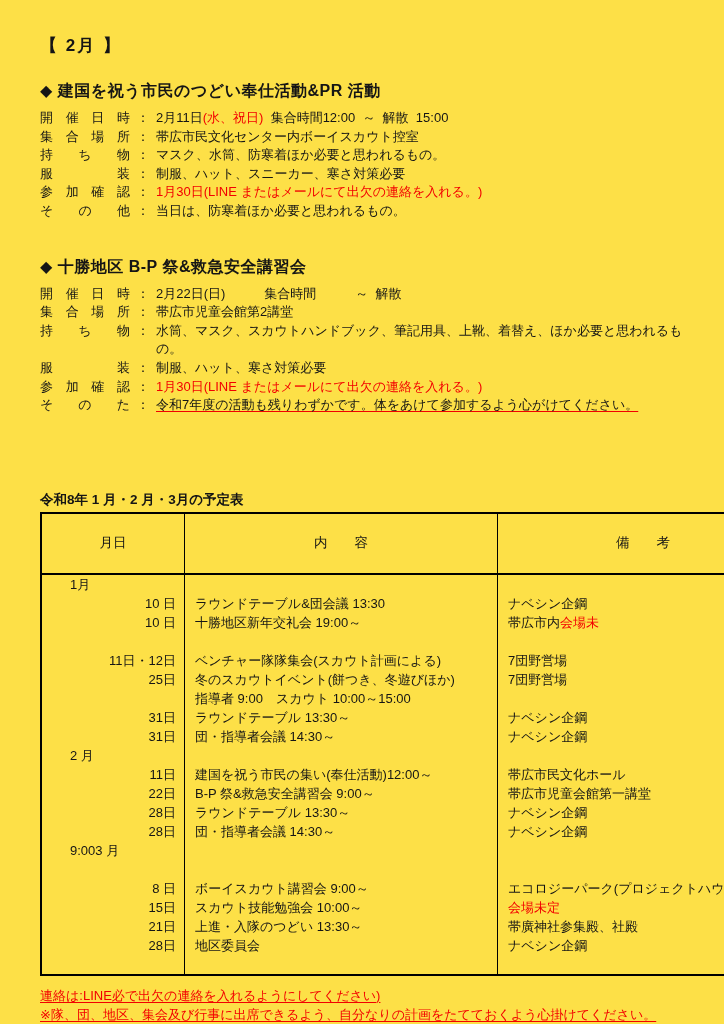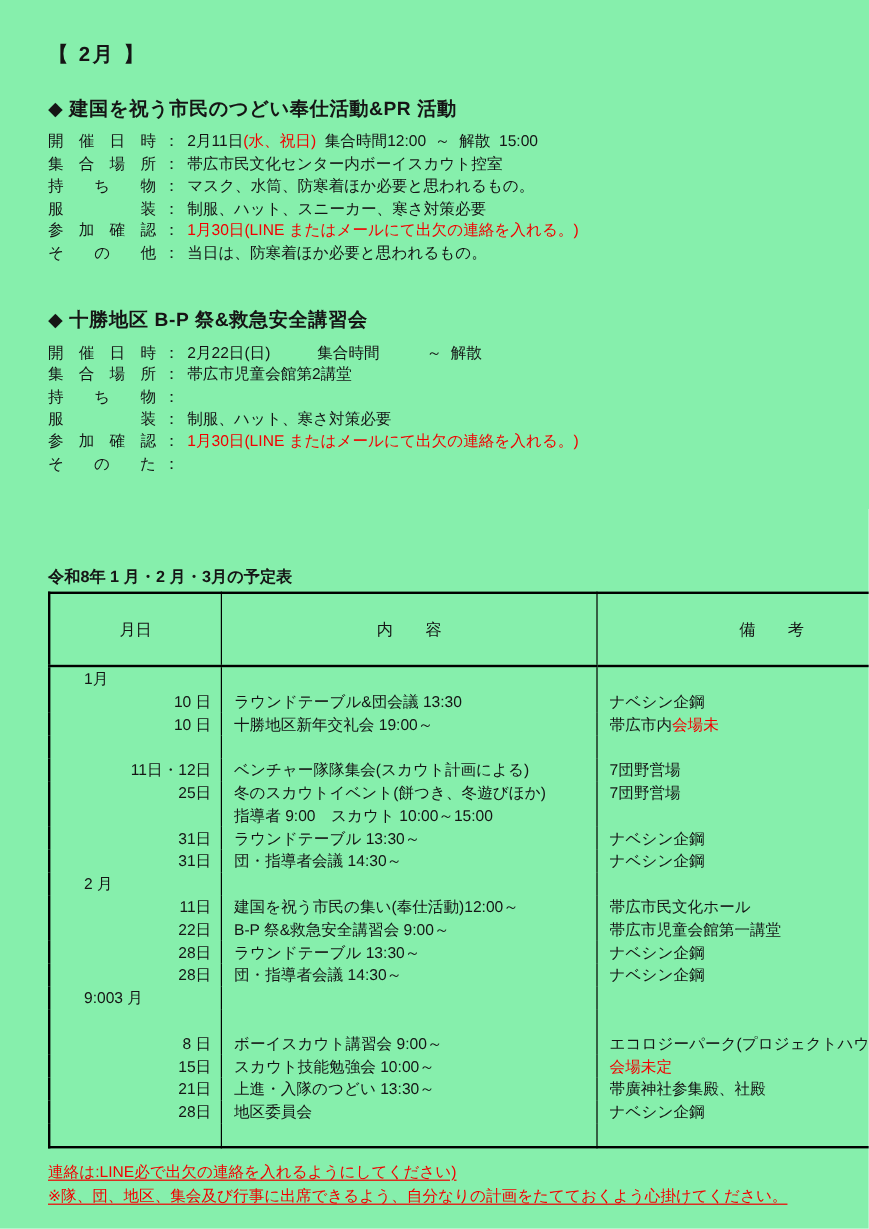--- a/index.html
+++ b/index.html
@@ -11,21 +11,21 @@
   body{
     width:724px;height:1024px;
     color:var(--ink);
     font-family:"Liberation Sans","DejaVu Sans",sans-serif;
   }
   .page{
     position:relative;box-sizing:border-box;
     width:724px;height:1024px;
     padding:34px 34px 0 40px;
     overflow:hidden;
-    background:#86efac;
+    background:#fde047;
   }
   .month-header{
     font-size:17px;font-weight:bold;letter-spacing:2px;
     margin:0 0 24px 0;
   }
   .sec-title{
     font-size:16px;font-weight:bold;
     margin:0 0 7px 0;letter-spacing:0.5px;
   }
   .detail-row{
@@ -122,34 +122,36 @@
           <span class="val"><span>2月22日(日)　　　集合時間　　　～  解散</span></span>
         </div>
         <div class="detail-row">
           <span class="lbl">集合場所</span>
           <span class="colon">：</span>
           <span class="val"><span>帯広市児童会館第2講堂</span></span>
         </div>
         <div class="detail-row">
           <span class="lbl">持ち物</span>
           <span class="colon">：</span>
+          <span class="val"><span>水筒、マスク、スカウトハンドブック、筆記用具、上靴、着替え、ほか必要と思われるもの。</span></span>
         </div>
         <div class="detail-row">
           <span class="lbl">服装</span>
           <span class="colon">：</span>
           <span class="val"><span>制服、ハット、寒さ対策必要</span></span>
         </div>
         <div class="detail-row">
           <span class="lbl">参加確認</span>
           <span class="colon">：</span>
           <span class="val"><span class="red">1月30日(LINE またはメールにて出欠の連絡を入れる。)</span></span>
         </div>
         <div class="detail-row">
           <span class="lbl">そのた</span>
           <span class="colon">：</span>
+          <span class="val"><span class="ured">令和7年度の活動も残りわずかです。体をあけて参加するよう心がけてください。</span></span>
         </div>
       </div>
   </div>
 
   <div class="sched">
     <p class="sched-title">令和8年 1 月・2 月・3月の予定表</p>
     <table class="sched-table">
       <thead>
         <tr>
           <th class="c1">月日</th>

